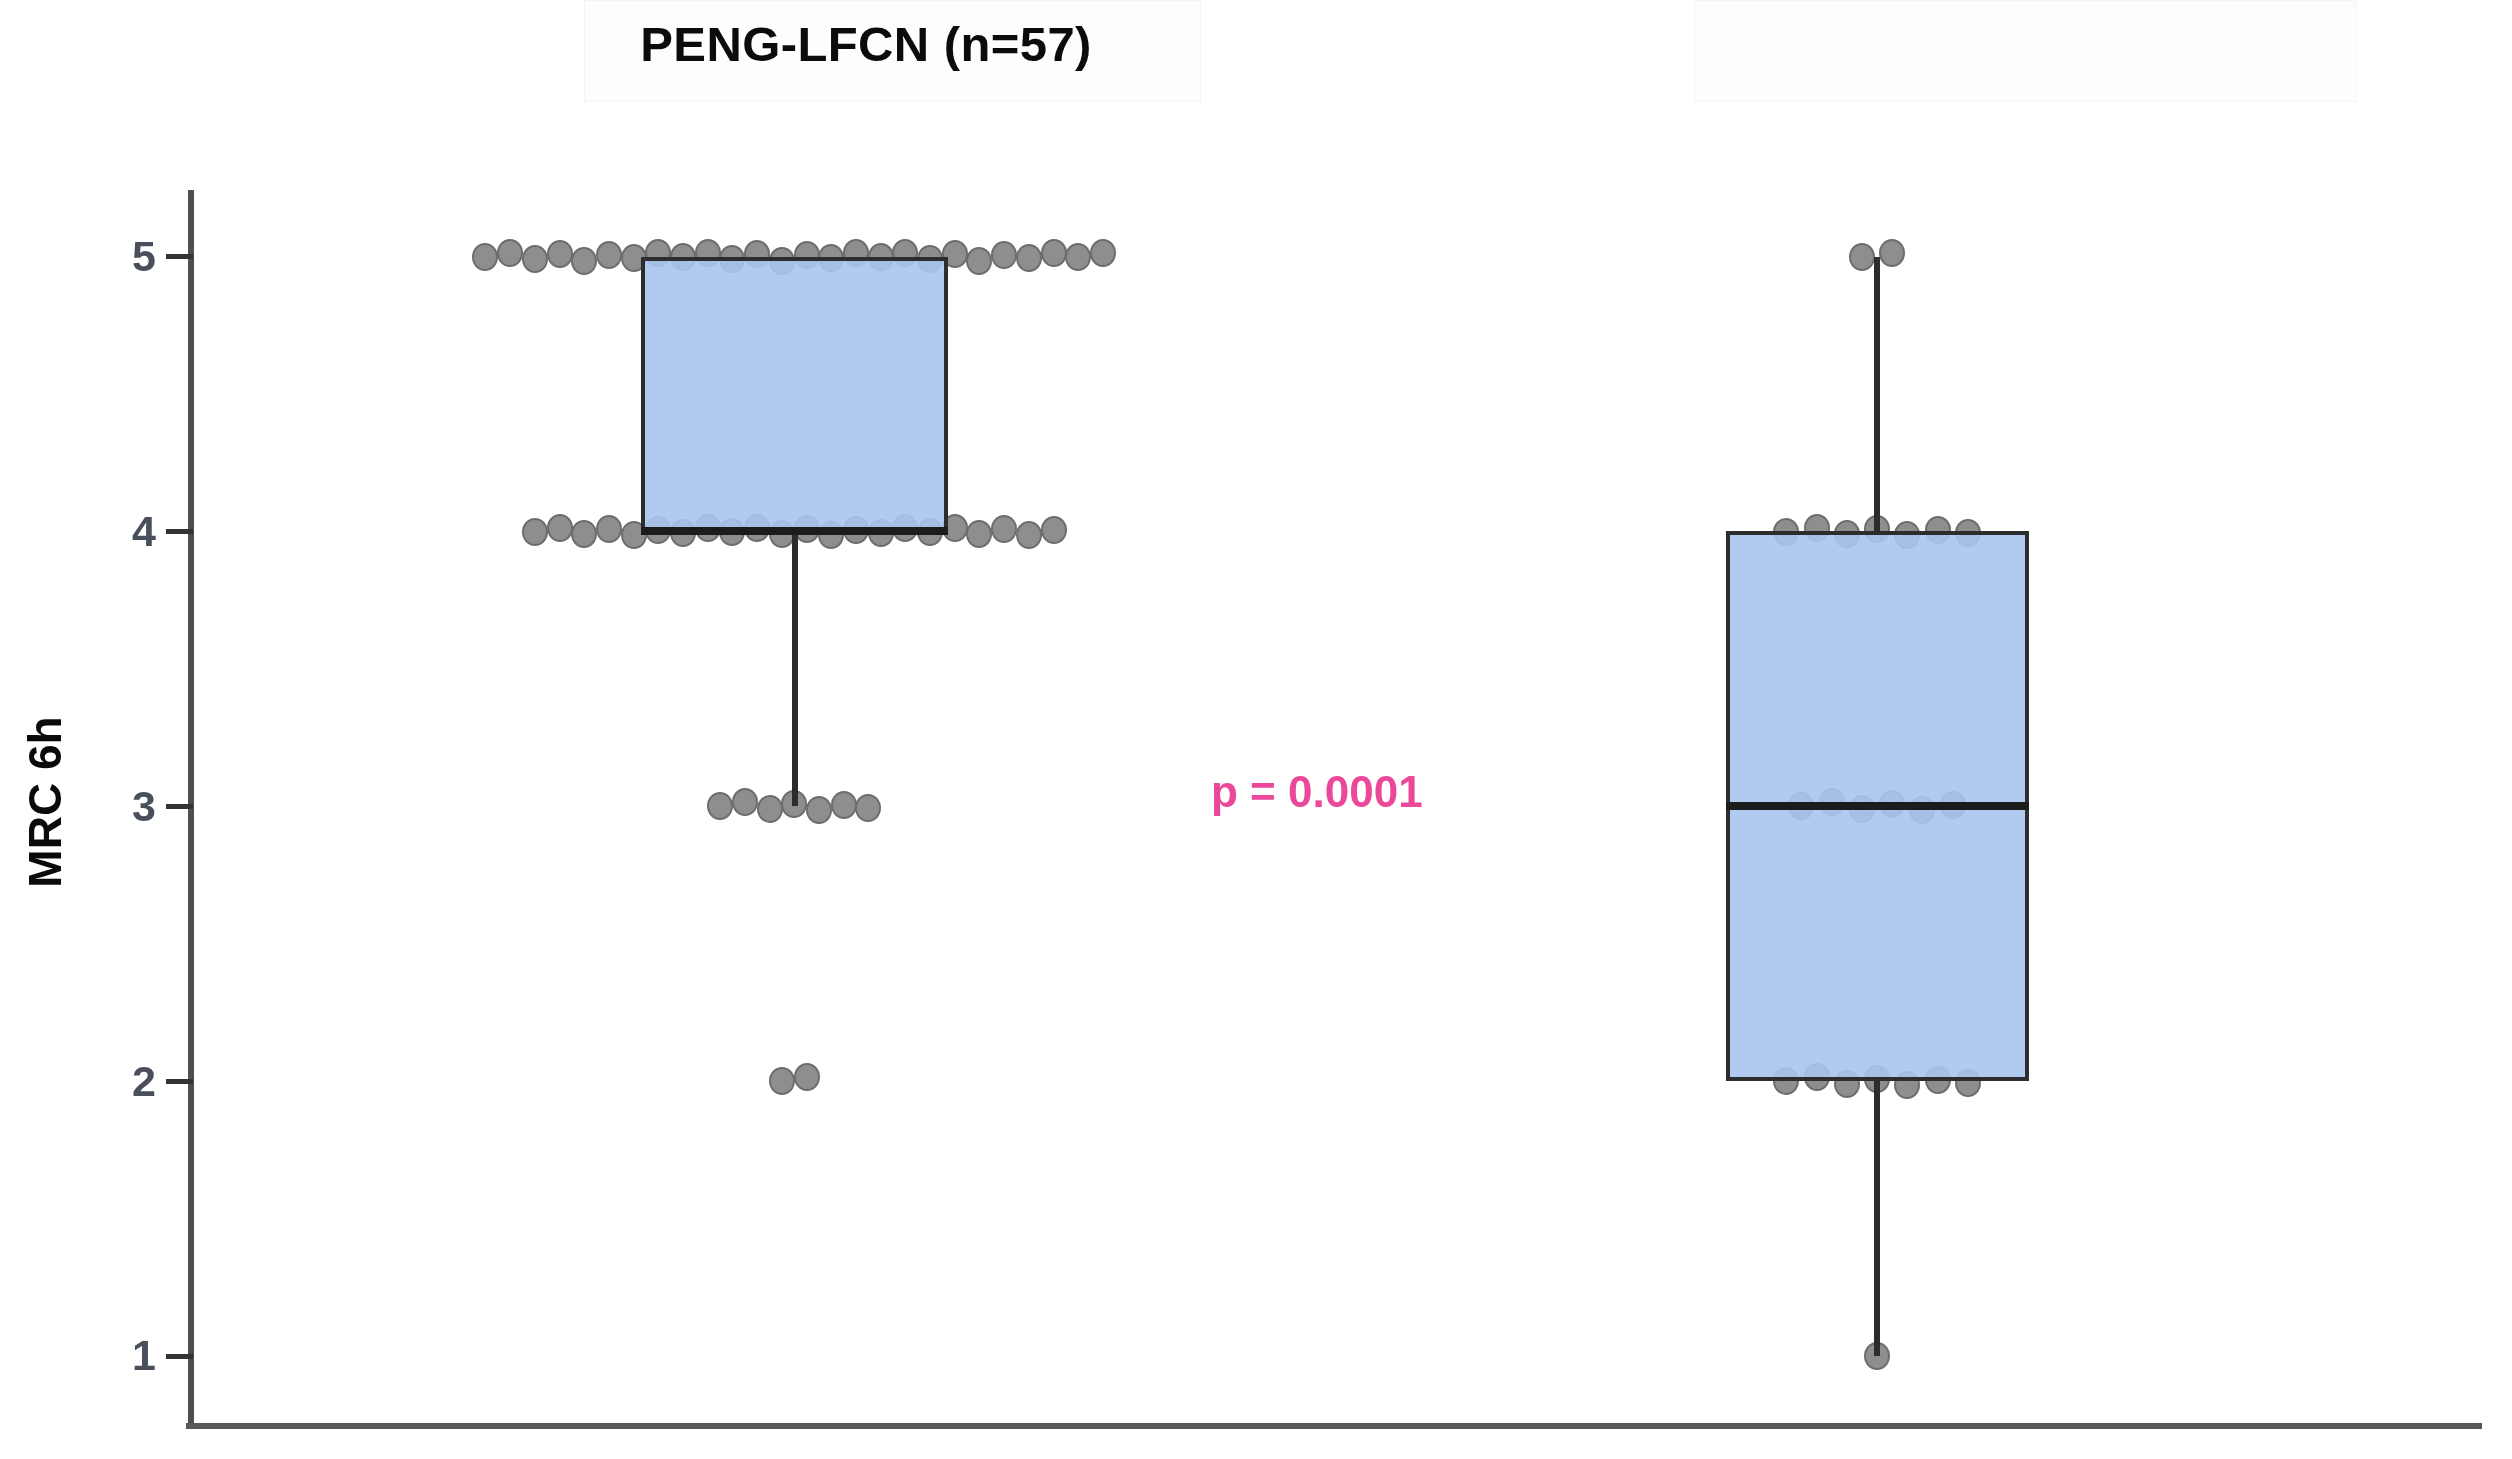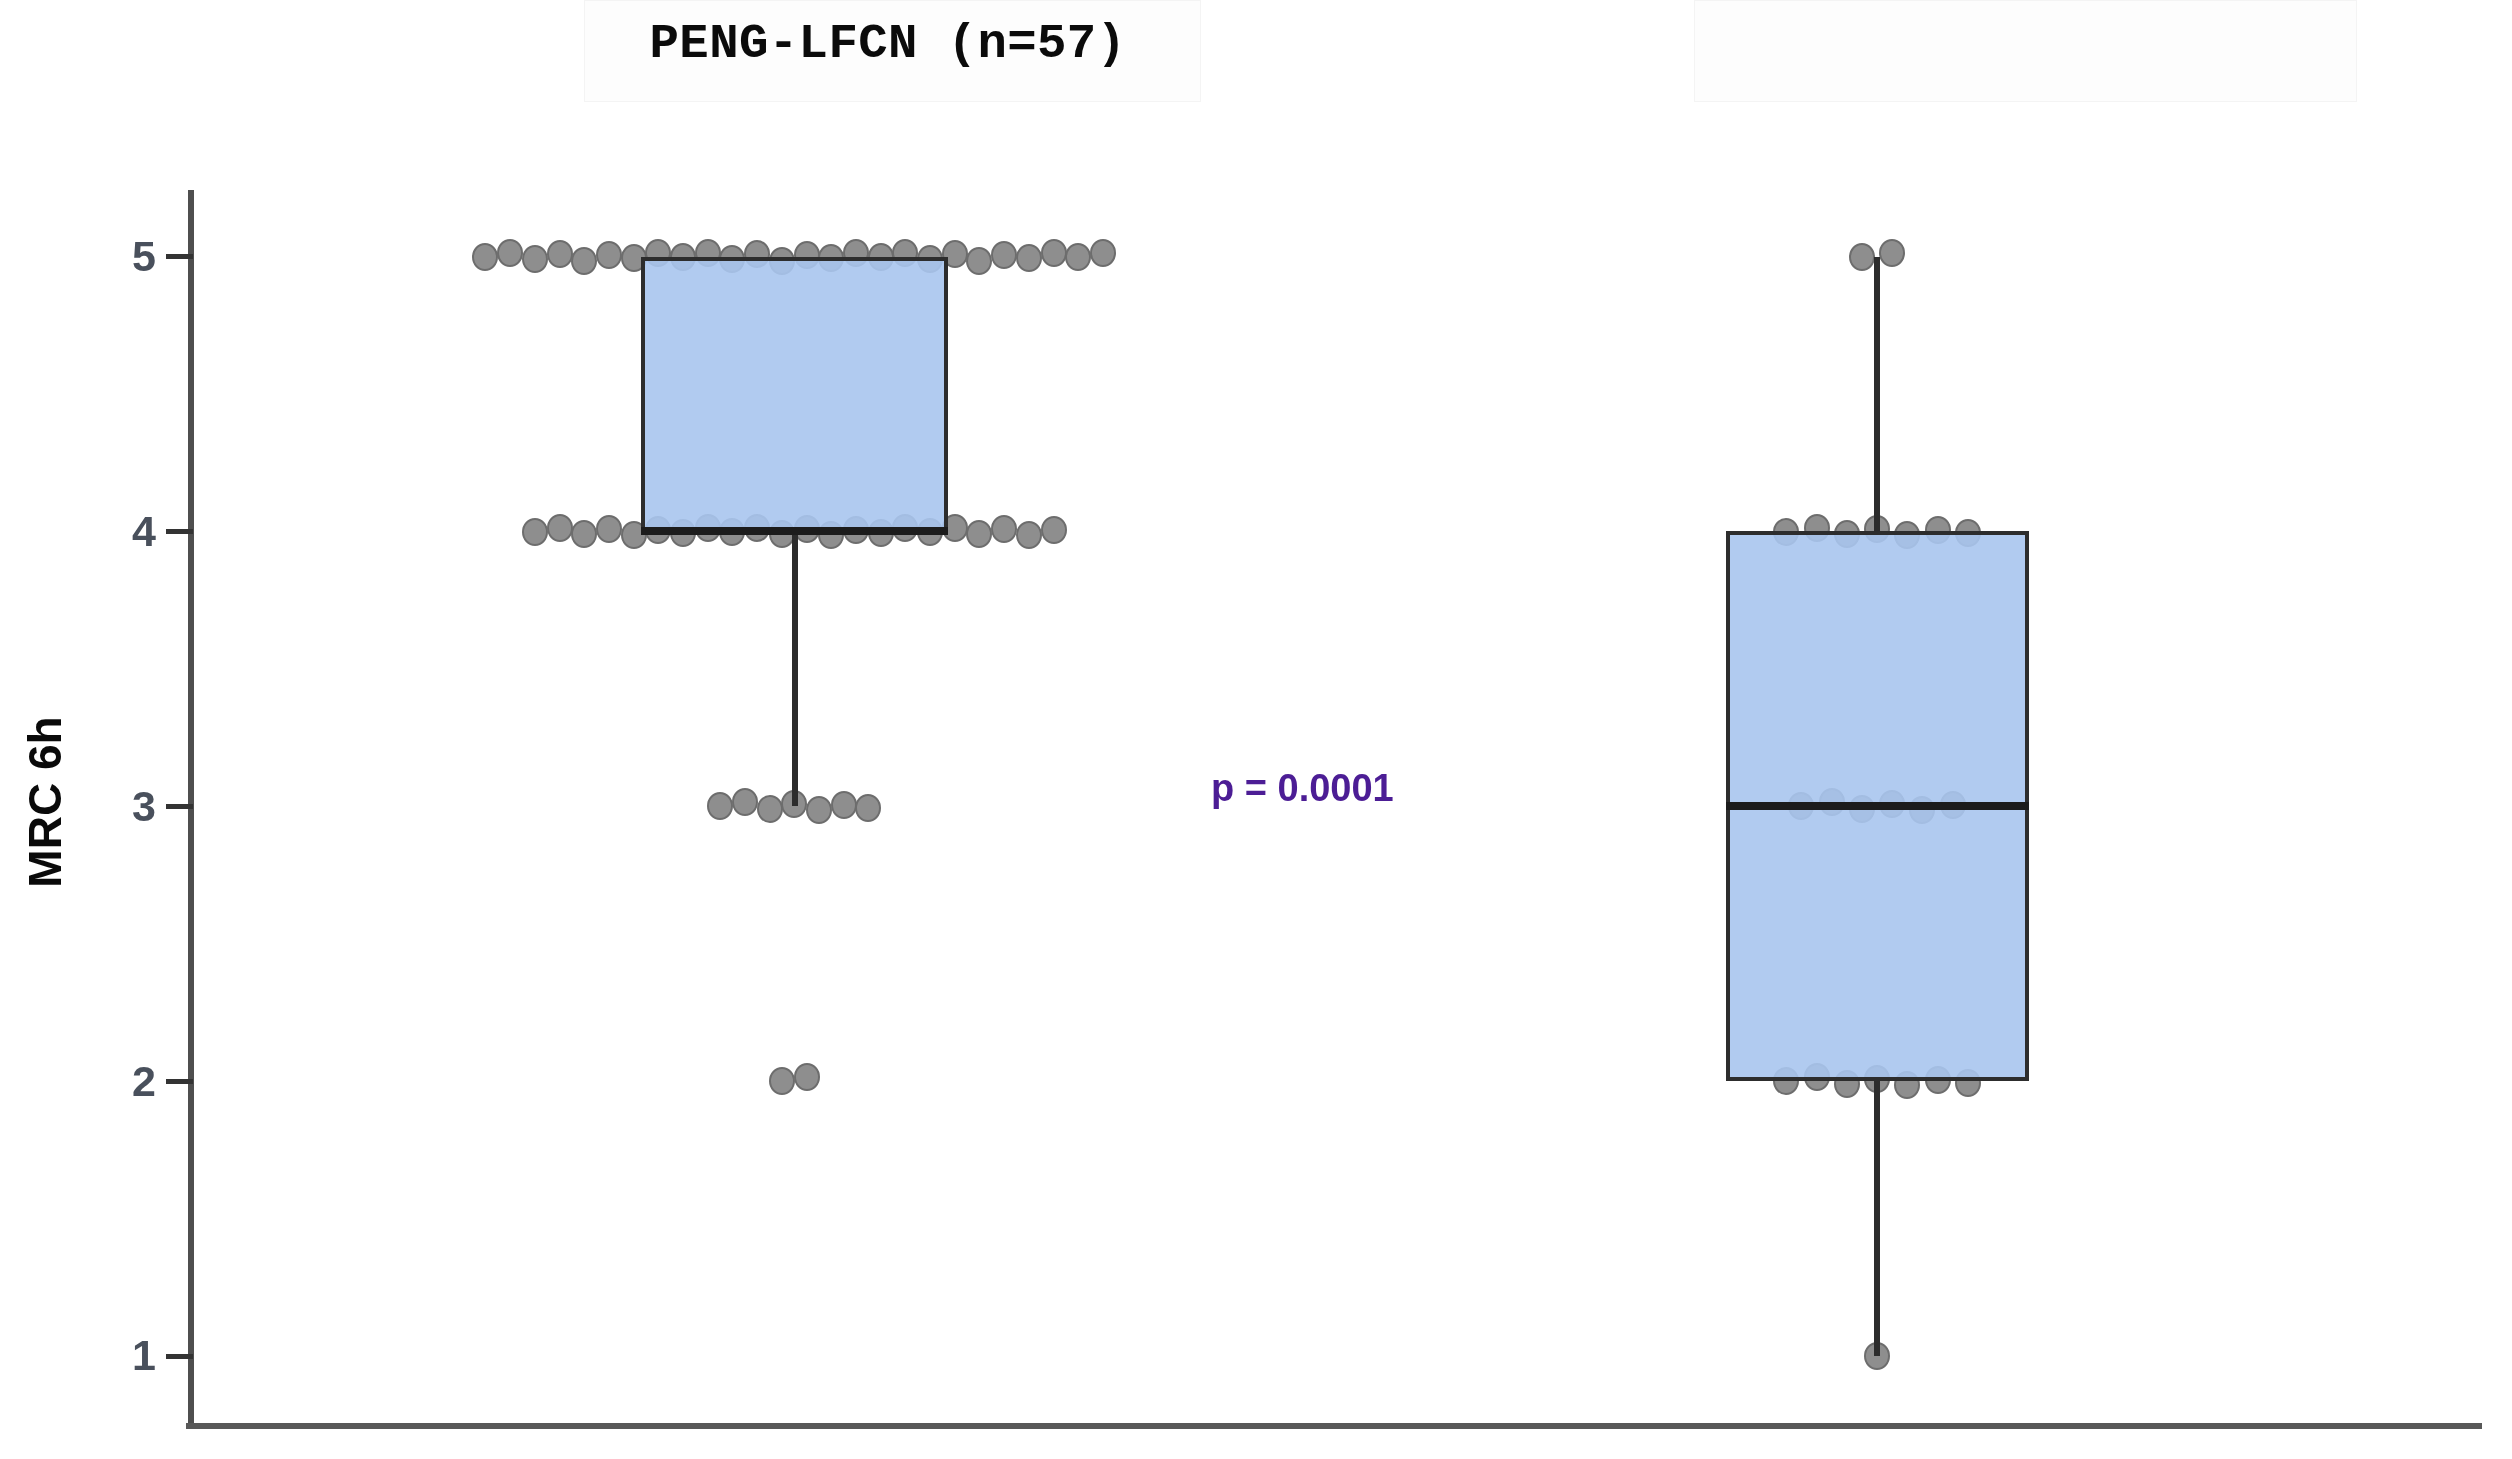--- a/index.html
+++ b/index.html
@@ -5,29 +5,29 @@
   html,body{margin:0;padding:0;background:#ffffff;}
   body{width:2512px;height:1460px;overflow:hidden;
        font-family:"Liberation Sans", sans-serif;}
   #figure{position:relative;width:2512px;height:1460px;background:#ffffff;}
 
   .title-backdrop{position:absolute;top:0;height:100px;background:#fdfdfd;
        border:0.8px solid #f4f4f4;z-index:0;}
   .group-title{position:absolute;top:16px;height:57px;line-height:57px;
        font-size:49px;font-weight:700;color:#0b0b0b;text-align:center;
        letter-spacing:0.4px;z-index:5;}
-  #title-left{left:609px;width:558px;font-family:Liberation Mono, monospace;}
+  #title-left{left:587px;width:558px;}
   #title-right{left:1605px;width:558px;}
 
   .y-axis-label{position:absolute;left:-126px;top:774px;width:343px;height:56px;
        font-size:46px;font-weight:700;color:#0a0a0a;text-align:center;
        transform:rotate(-90deg);z-index:5;}
 
   .p-annotation{position:absolute;left:1211px;top:767px;width:319px;height:51px;
-       font-size:38px;font-weight:700;color:#4c1d95;z-index:5;}
+       font-size:44px;font-weight:700;color:#ec4899;z-index:5;}
 
   .axis-line{position:absolute;background:#4f4f4f;z-index:4;}
   #y-axis-line{left:188px;top:190px;width:5.6px;height:1238px;}
   #x-axis-line{left:186px;top:1423px;width:2296px;height:6.4px;background:#585858;}
 
   .tick-mark{position:absolute;width:27px;height:4.8px;background:#333;z-index:4;}
   .tick-label{position:absolute;width:64px;text-align:right;
        font-size:43px;font-weight:600;color:#49505c;line-height:48px;z-index:4;}
 
   .data-dot{position:absolute;width:26px;height:28px;border-radius:50%;

